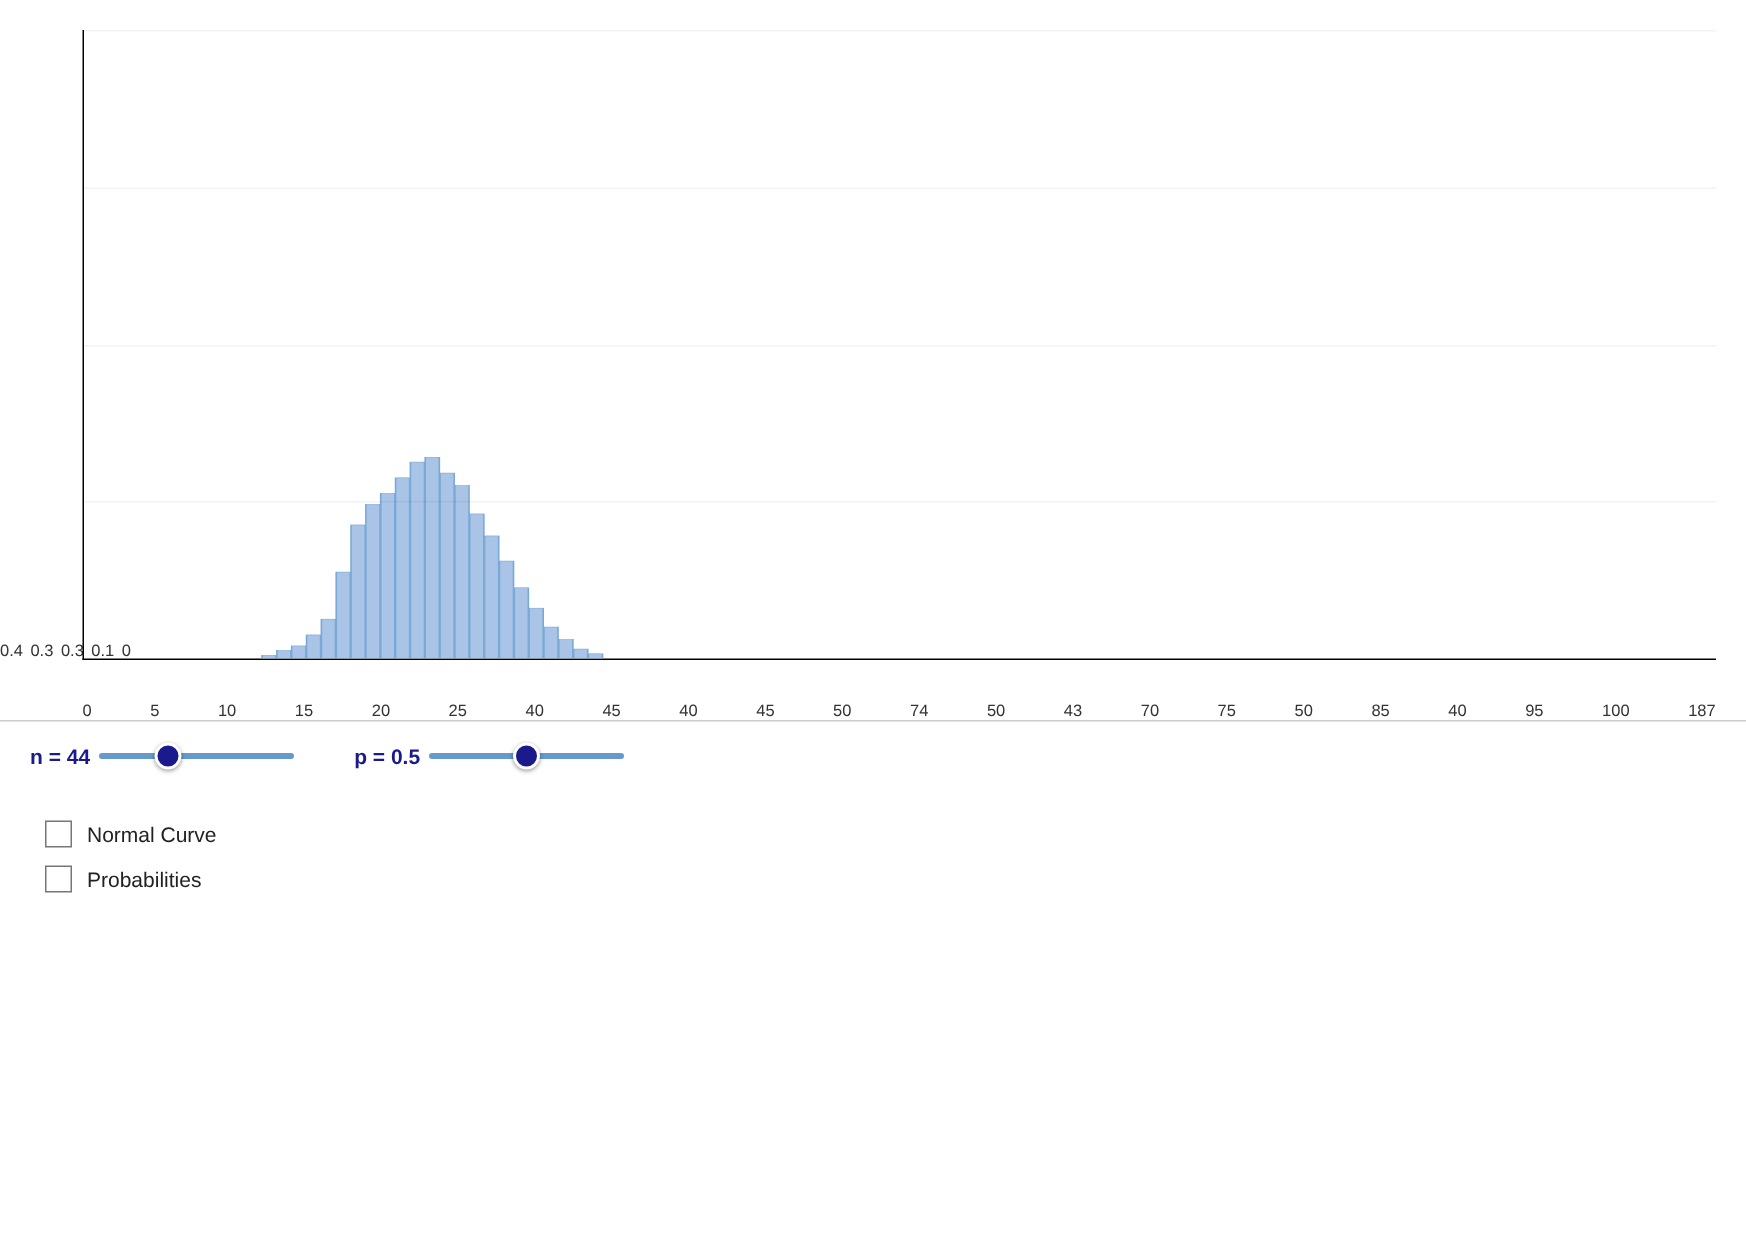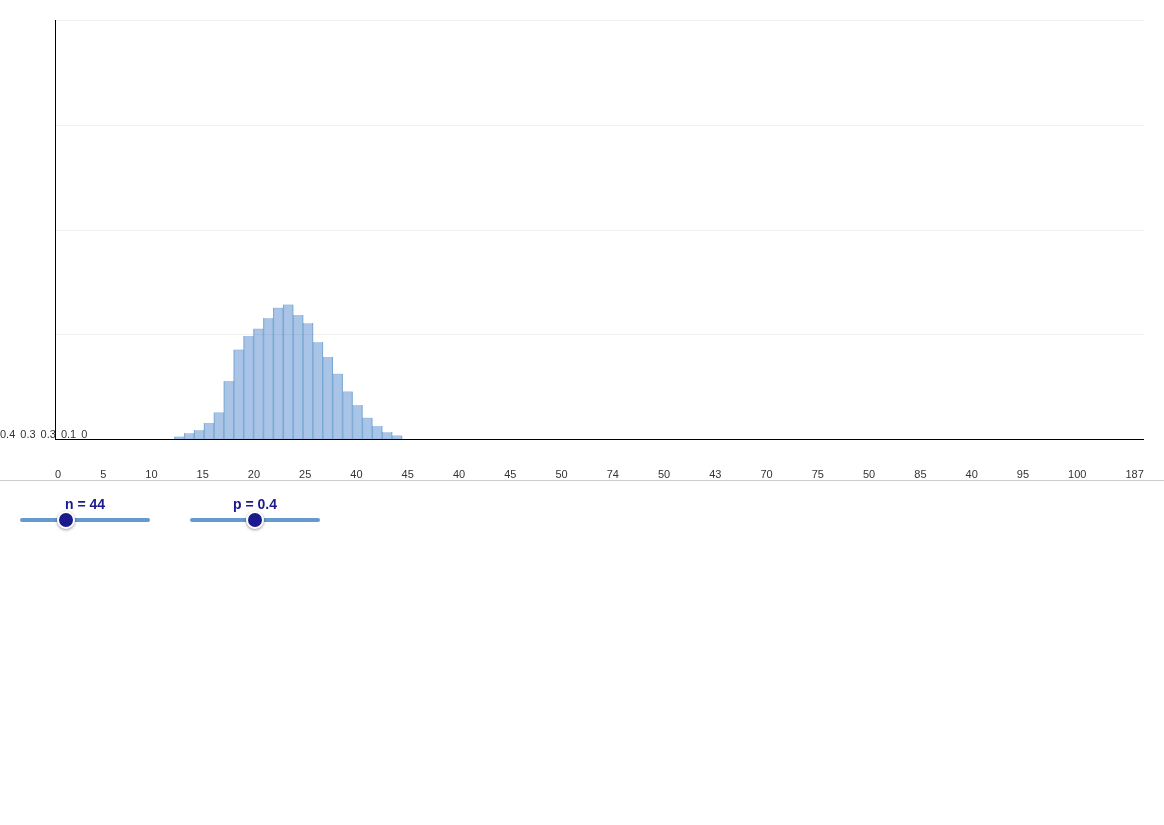--- a/index.html
+++ b/index.html
@@ -59,21 +59,21 @@
 
     .controls-area {
       padding: 15px 20px;
       display: flex;
       align-items: center;
       gap: 40px;
     }
 
     .slider-group {
       display: flex;
-      flex-direction: column;
+      flex-direction: row;
       align-items: center;
       gap: 6px;
     }
 
     .slider-label {
       font-size: 14px;
       color: #1a1a8c;
       font-weight: bold;
     }
 
@@ -210,21 +210,29 @@
 
 <div class="controls-area">
   <div class="slider-group">
     <span class="slider-label">n = 44</span>
     <div class="slider-track">
       <div class="slider-thumb" style="left: 35%;"></div>
     </div>
   </div>
 
   <div class="slider-group">
-    <span class="slider-label">p = 0.4</span>
+    <span class="slider-label">p = 0.5</span>
     <div class="slider-track">
       <div class="slider-thumb" style="left: 50%;"></div>
     </div>
   </div>
 </div>
 
 <div class="checkboxes-area">
+  <div class="checkbox-item">
+    <div class="checkbox-box"></div>
+    <span class="checkbox-label">Normal Curve</span>
+  </div>
+  <div class="checkbox-item">
+    <div class="checkbox-box"></div>
+    <span class="checkbox-label">Probabilities</span>
+  </div>
 </div>
 
 </body></html>

